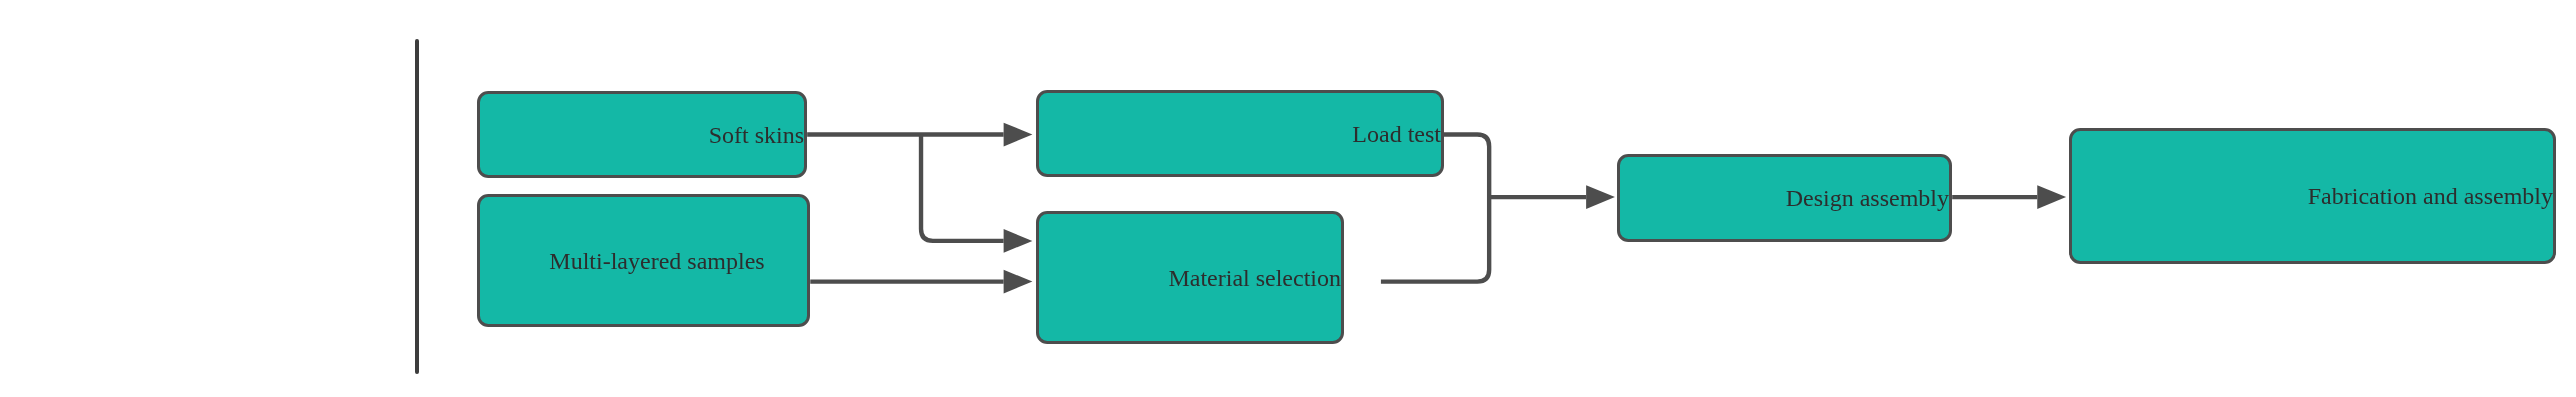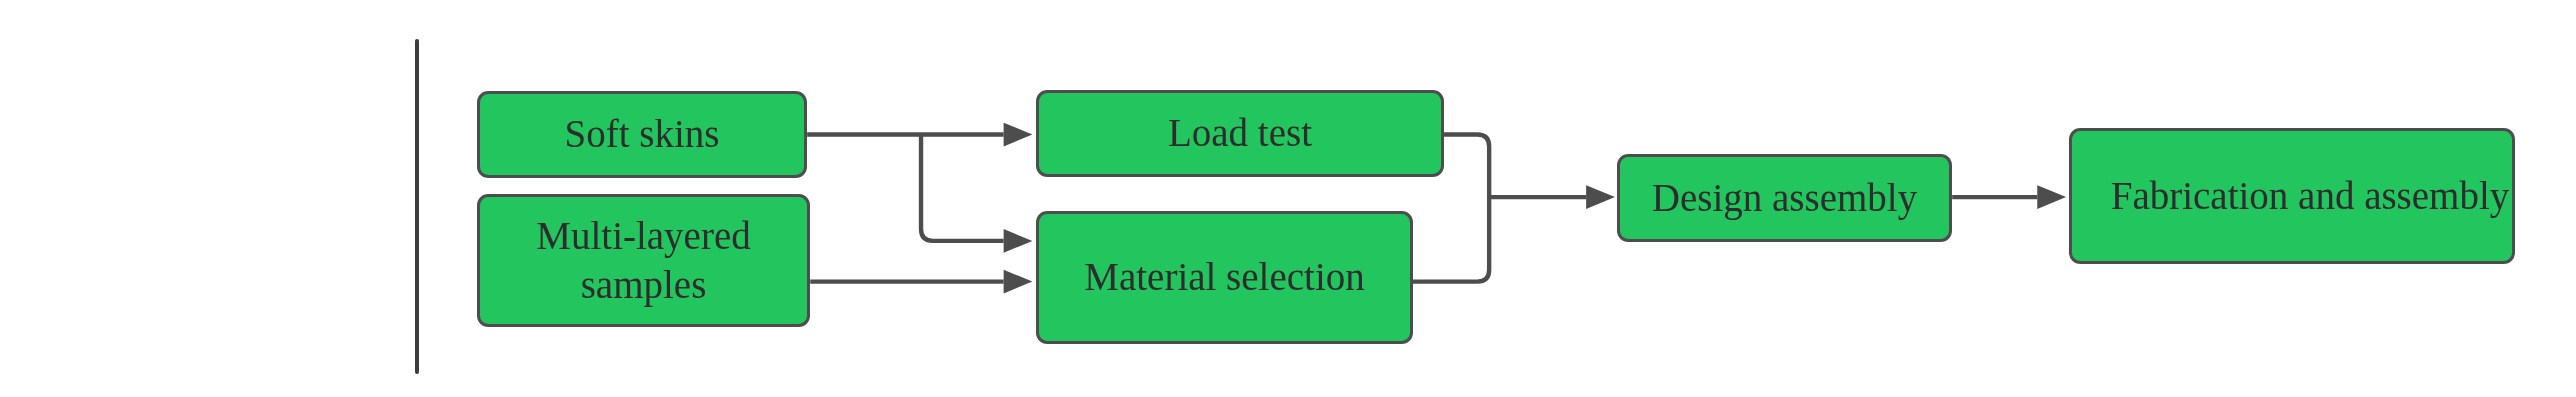--- a/index.html
+++ b/index.html
@@ -18,52 +18,52 @@
   .edges-layer {
     position: absolute;
     left: 0;
     top: 0;
     width: 2576px;
     height: 398px;
   }
   .node {
     position: absolute;
     box-sizing: border-box;
-    background: #22c55e;
+    background: #14b8a6;
     border: 3.8px solid #4d4d4d;
     border-radius: 11.3px;
     display: flex;
     align-items: center;
-    justify-content: center;
+    justify-content: flex-end;
     text-align: center;
     color: #2d2d2d;
-    font-size: 39px;
+    font-size: 24px;
     line-height: 1.25;
   }
   .node .label-inner {
     display: block;
   }
   .node-dotted {
     border: 2.5px dotted #565656;
     border-radius: 7.5px;
   }
   .divider {
     position: absolute;
     background: #3d3d3d;
     border-radius: 1.9px;
   }
   
   .n-cultivation { left: 20.6px;   top: 181px; width: 336px; height: 94px; }
   .n-soft        { left: 477px;  top: 91px; width: 330px; height: 87px; }
   .n-multi       { left: 477px;  top: 194px; width: 333px; height: 133px; }
   .n-multi .label-inner { width: 300px; }
   .n-load        { left: 1036px; top: 90px; width: 408px; height: 87px; }
-  .n-material    { left: 1036px; top: 211px; width: 377px; height: 133px; }
+  .n-material    { left: 1036px; top: 211px; width: 308px; height: 133px; }
   .n-design      { left: 1617px; top: 154px; width: 335px; height: 88px; }
-  .n-fab         { left: 2069px; top: 128px; width: 446px; height: 136px; padding-left: 36px; }
+  .n-fab         { left: 2069px; top: 128px; width: 487px; height: 136px; padding-left: 36px; }
   .divider-line  { left: 415px;  top: 39px;  width: 4.4px;   height: 335px; }
 </style>
 </head>
 <body>
 
 <div class="canvas">
 
   <svg class="edges-layer" viewBox="0 0 4117 636" xmlns="http://www.w3.org/2000/svg">
 
     <path d="M1290 215 L1604 215" stroke="#4d4d4d" stroke-width="7" fill="none"></path>

